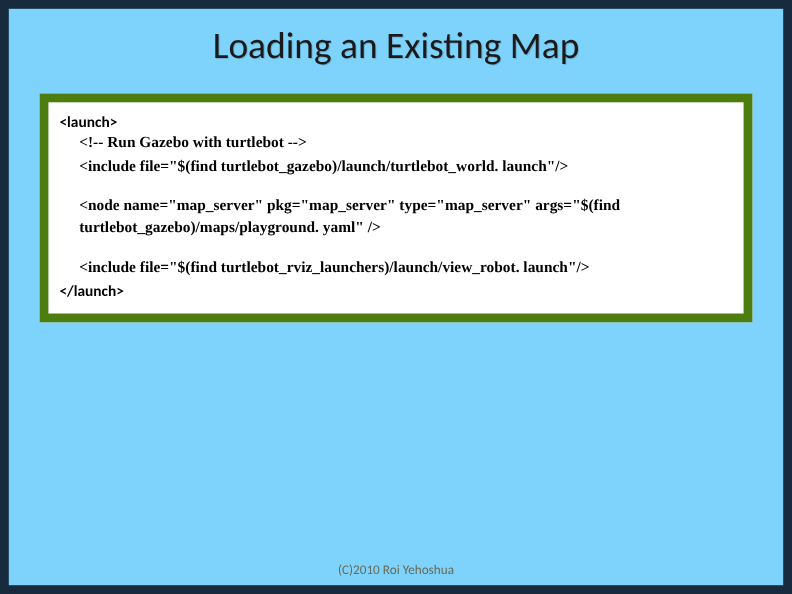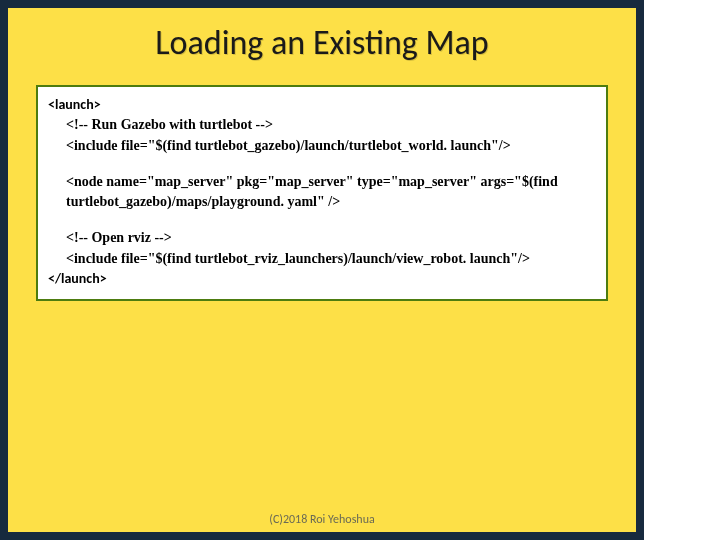--- a/index.html
+++ b/index.html
@@ -6,37 +6,37 @@
     margin: 0;
     padding: 0;
     width: 720px;
     height: 540px;
     font-family: Calibri, Arial, sans-serif;
     background: #fff;
   }
   .slide {
     position: relative;
     box-sizing: border-box;
-    width: 644px;
+    width: 720px;
     height: 540px;
     border: 8px solid #172a3e;
-    background: #fde047;
+    background: #7dd3fc;
   }
   .title {
     text-align: center;
     font-size: 34px;
     font-weight: 400;
     color: #1a1a1a;
     margin: 14px 0 22px 0;
     text-shadow: 1px 1px 0 rgba(0,0,0,0.15);
     font-family: Calibri, "Segoe UI", Arial, sans-serif;
   }
   .codebox {
     margin: 0 28px;
-    border: 2px solid #4d7c0f;
+    border: 8px solid #4d7c0f;
     background: #ffffff;
     padding: 8px 10px 10px 10px;
     font-family: Calibri, Arial, sans-serif;
     font-size: 14px;
     line-height: 1.45;
     color: #000;
     font-weight: 700;
   }
   .codebox .block + .block {
     margin-top: 16px;
@@ -73,22 +73,21 @@
       <span class="line">&lt;launch&gt;</span><br>
       <span class="line indent">&lt;!-- Run Gazebo with turtlebot --&gt;</span>
       <span class="line indent">&lt;include file="$(find turtlebot_gazebo)/launch/turtlebot_world. launch"/&gt;</span>
     </div>
 
     <div class="block">
       <span class="line indent">&lt;node name="map_server" pkg="map_server" type="map_server" args="$(find turtlebot_gazebo)/maps/playground. yaml" /&gt;</span>
     </div>
 
     <div class="block">
-      <span class="line indent">&lt;!-- Open rviz --&gt;</span>
       <span class="line indent">&lt;include file="$(find turtlebot_rviz_launchers)/launch/view_robot. launch"/&gt;</span>
       <span class="line">&lt;/launch&gt;</span>
     </div>
 
   </div>
 
-  <div class="footer">(C)2018 Roi Yehoshua</div>
+  <div class="footer">(C)2010 Roi Yehoshua</div>
 
 </div>
 
 </body></html>

